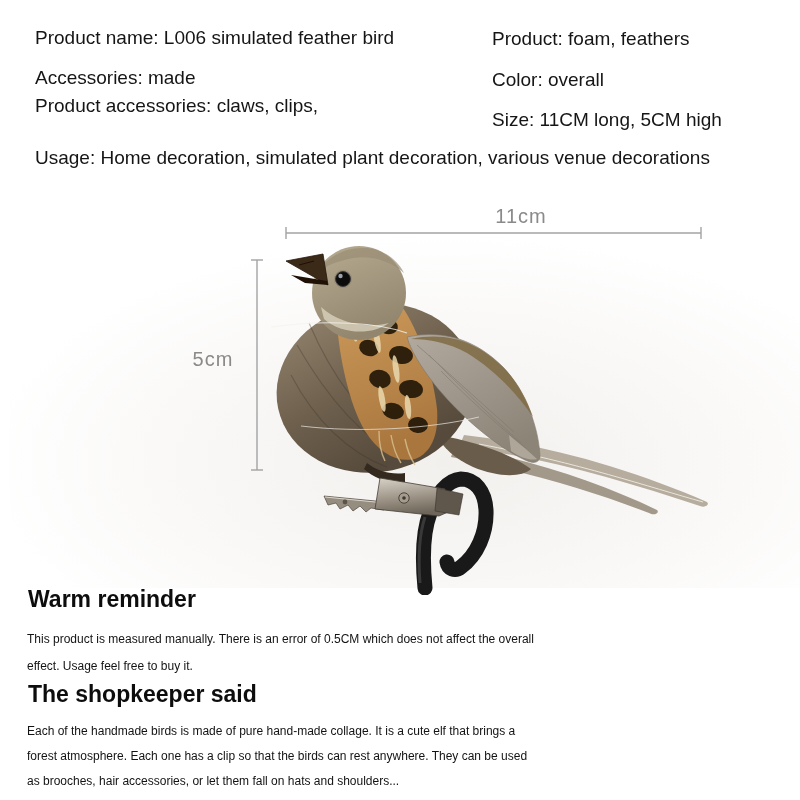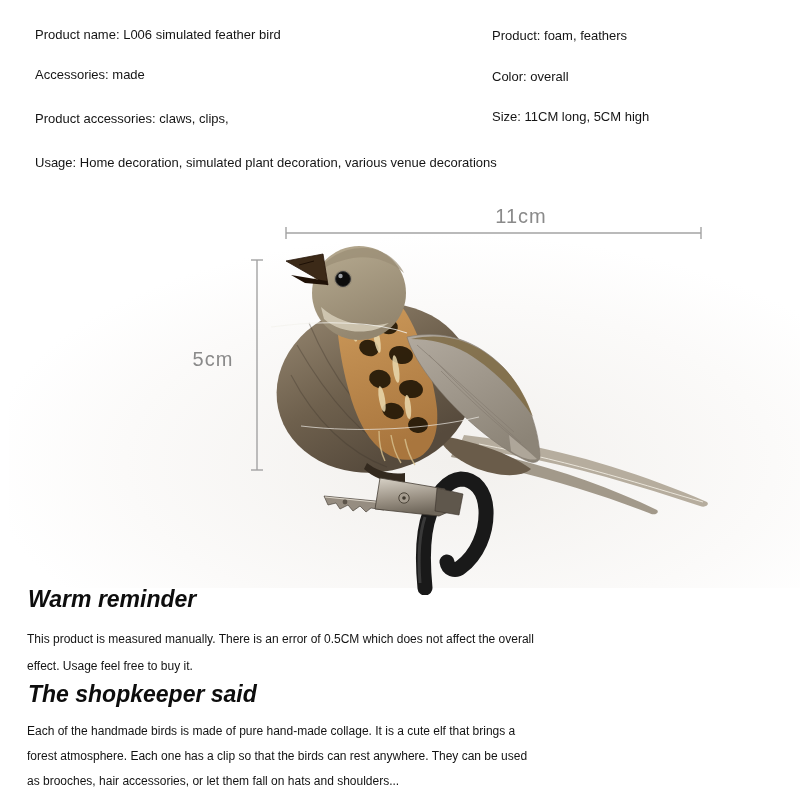--- a/index.html
+++ b/index.html
@@ -11,51 +11,50 @@
     width: 800px;
     height: 800px;
     position: relative;
     overflow: hidden;
     font-family: "Liberation Sans", sans-serif;
     color: #141414;
   }
   
   .spec {
     position: absolute;
-    font-size: 13px;
+    font-size: 19px;
     line-height: 1.1;
     color: #151515;
     white-space: nowrap;
   }
   #spec-product-name   { left: 35px;  top: 28px;  }
   #spec-material       { left: 492px; top: 29px;  }
   #spec-accessories    { left: 35px;  top: 68px;  }
   #spec-color          { left: 492px; top: 70px;  }
-  #spec-product-acc    { left: 35px;  top: 112px; }
+  #spec-product-acc    { left: 35px;  top: 96px; }
   #spec-size           { left: 492px; top: 110px; }
-  #spec-usage          { left: 35px;  top: 156px; }
+  #spec-usage          { left: 35px;  top: 148px; }
 
   
   #photo {
     position: absolute;
     left: 0; top: 195px;
     width: 800px; height: 400px; padding-left: 9px;
   }
   #photo svg { display: block; }
 
   
   .section-title {
     position: absolute;
     left: 28px;
     font-size: 23px;
     font-weight: bold;
     line-height: 1.1;
     color: #0d0d0d;
     white-space: nowrap;
-    font-style: italic;
   }
   #warm-title { top: 587px; }
   #shop-title { top: 682px; }
 
   .para {
     position: absolute;
     left: 27px;
     font-size: 12px;
     color: #131313;
     white-space: nowrap;

